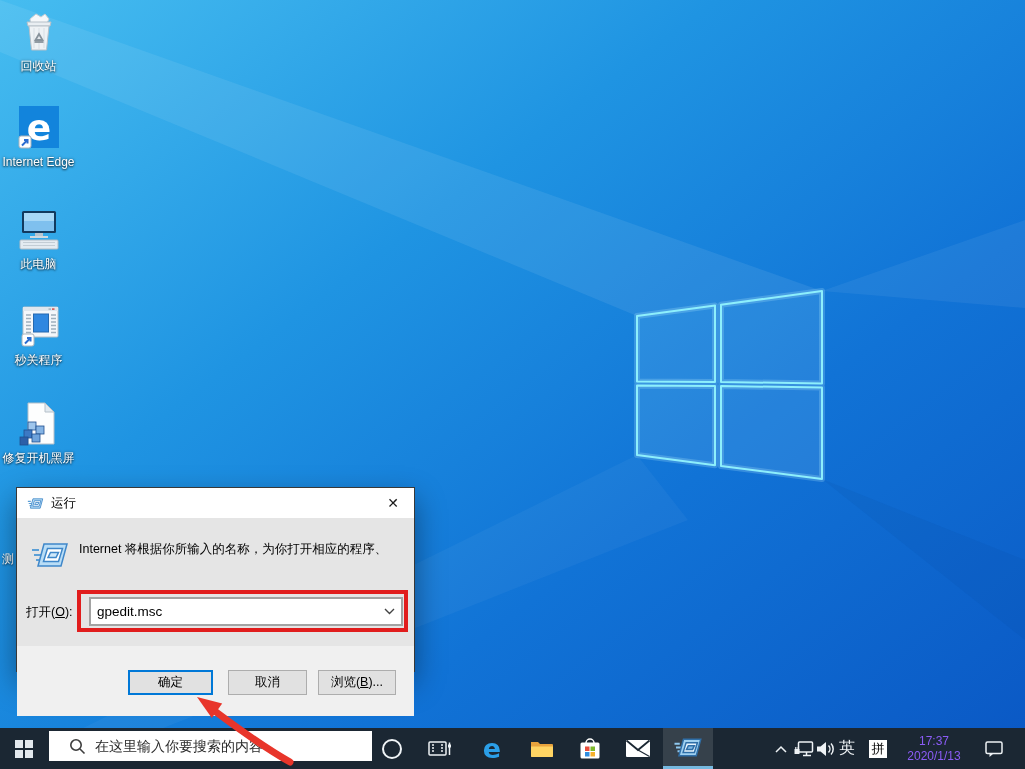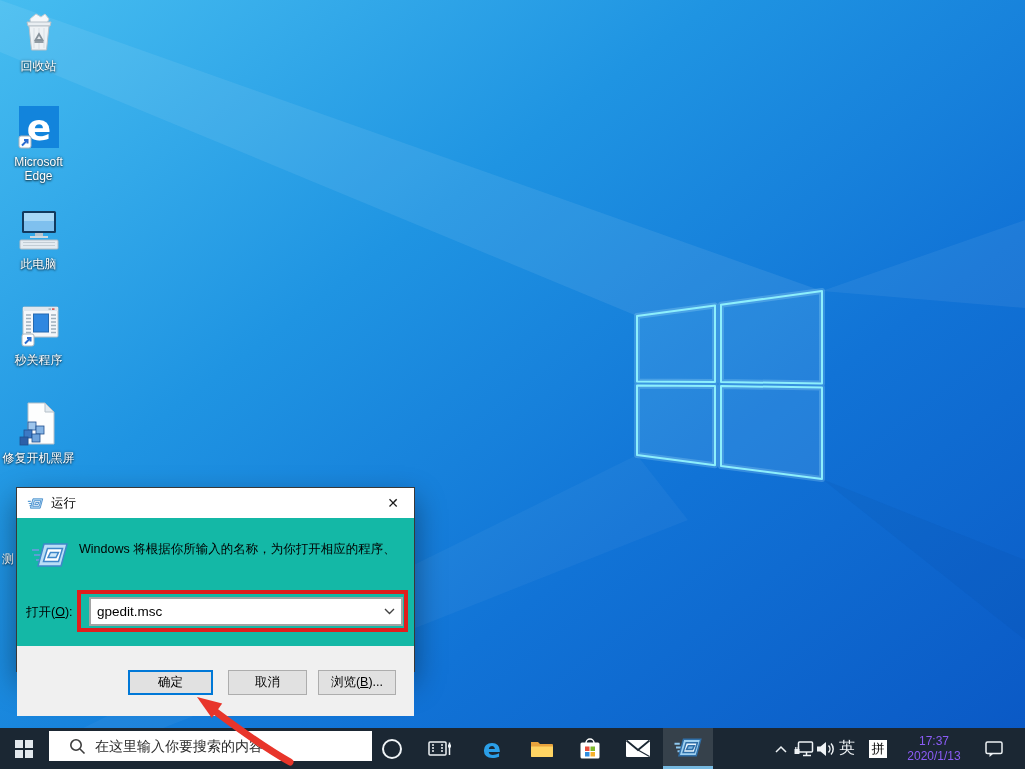--- a/index.html
+++ b/index.html
@@ -10,21 +10,21 @@
   
   .wallpaper { position:absolute; left:0; top:0; z-index:0; }
 
   
   .desk-icon { position:absolute; left:1px; width:75px; display:flex; flex-direction:column; align-items:center; z-index:10; cursor:default;justify-content:space-between; }
   .desk-icon .ic { width:48px; height:48px; display:block; }
   .desk-icon .lbl { margin-top:3px; font-size:12px; line-height:14px; color:#ffffff; text-align:center; text-shadow:0 1px 2px rgba(0,0,0,.75), 0 0 3px rgba(0,0,0,.45); }
   .partial-label { position:absolute; left:2px; top:551px; width:13px; overflow:hidden; font-size:12px; color:#fff; text-shadow:0 1px 2px rgba(0,0,0,.75); z-index:11; white-space:nowrap; }
 
   
-  .run-dialog { position:absolute; left:16px; top:487px; width:399px; height:185px; background:#14b8a6; border:1px solid #383838; box-shadow:0 12px 28px rgba(0,0,0,.4); z-index:30; }
+  .run-dialog { position:absolute; left:16px; top:487px; width:399px; height:185px; background:#e5e5e5; border:1px solid #383838; box-shadow:0 12px 28px rgba(0,0,0,.4); z-index:30; }
   .rd-titlebar { position:absolute; left:0; top:0; width:100%; height:30px; background:#ffffff; display:flex; align-items:center; }
   .rd-title-icon { margin-left:10px; width:17px; height:13px; }
   .rd-title { margin-left:7px; font-size:12.5px; color:#000; }
   .rd-close { position:absolute; right:0; top:0; width:42px; height:30px; display:flex; align-items:center; justify-content:center; font-size:14px; color:#1a1a1a; cursor:pointer; }
   .rd-body-icon { position:absolute; left:13px; top:52px; width:40px; height:30px; }
   .rd-desc { position:absolute; left:62px; top:51px; width:325px; font-size:12.5px; line-height:21px; color:#000; }
   .rd-open-label { position:absolute; left:9px; top:116px; font-size:12.5px; color:#000; }
   .rd-open-label .key { text-decoration:underline; }
   .highlight-box { position:absolute; left:60px; top:102px; width:331px; height:42px; border:4px solid #e11d1d; z-index:6; pointer-events:none; }
   .rd-combo { position:absolute; left:72px; top:109px; width:314px; height:29px; background:#fff; border:2px solid #a3a3a3; display:flex; align-items:center; z-index:5; }
@@ -111,21 +111,21 @@
   </div>
 
   <div class="desk-icon" style="top:104px">
     <svg class="ic" viewBox="0 0 48 48">
       <rect x="4" y="2" width="40" height="42" fill="#1284dc"></rect>
       <text x="24" y="36" font-size="36" font-weight="bold" fill="#ffffff" text-anchor="middle" font-family="DejaVu Sans, sans-serif">e</text>
       <rect x="4" y="32" width="12" height="12" rx="2" fill="#ffffff" stroke="#aab4bd"></rect>
       <path d="M7 41.5 L12.5 36" stroke="#2b6cd0" stroke-width="2" fill="none"></path>
       <path d="M9 36 h3.5 v3.5" fill="none" stroke="#2b6cd0" stroke-width="2"></path>
     </svg>
-    <div class="lbl">Microsoft Edge</div>
+    <div class="lbl">Internet Edge</div>
   </div>
 
   <div class="desk-icon" style="top:206px">
     <svg class="ic" viewBox="0 0 48 48">
       <rect x="7" y="5" width="34" height="22" rx="1.5" fill="#123a5e"></rect>
       <rect x="9" y="7" width="30" height="18" fill="#7fc0ee"></rect>
       <rect x="9" y="7" width="30" height="8" fill="#a8d8f6"></rect>
       <path d="M20 27 h8 v3 h-8 z" fill="#b9c6d0"></path>
       <rect x="15" y="30" width="18" height="2" fill="#cfd9e0"></rect>
       <rect x="5" y="34" width="38" height="9" rx="1" fill="#e4ebf1" stroke="#b0bcc5"></rect>
@@ -179,21 +179,21 @@
       <span class="rd-close">✕</span>
     </div>
 
     <svg class="rd-body-icon" viewBox="0 0 40 30">
       <path d="M2 10 h7 M4 15 h7 M6 20 h7" stroke="#5b9fd6" stroke-width="2" fill="none"></path>
       <path d="M14 4 L37 4 L31 26 L8 26 Z" fill="#b9ddf6" stroke="#3f87c9" stroke-width="1.5"></path>
       <path d="M17.5 8.5 L32.5 8.5 L28.5 21.5 L13.5 21.5 Z" fill="#ffffff" stroke="#3f87c9" stroke-width="1.5"></path>
       <path d="M20.5 12.5 L28.5 12.5 L26 17.5 L18 17.5 Z" fill="#cfe8fa" stroke="#3f87c9" stroke-width="1.5"></path>
     </svg>
     <div class="rd-desc">
-      <div>Windows 将根据你所输入的名称，为你打开相应的程序、</div>
+      <div>Internet 将根据你所输入的名称，为你打开相应的程序、</div>
     </div>
 
     <div class="rd-open-label"><span>打开(</span><span class="key">O</span><span>):</span></div>
 
     <div class="rd-combo">
       <input type="text" value="gpedit.msc" style="">
       <span class="dd">
         <svg width="11" height="7" viewBox="0 0 11 7">
           <path d="M1 1 L5.5 5.5 L10 1" fill="none" stroke="#444" stroke-width="1.4"></path>
         </svg>

